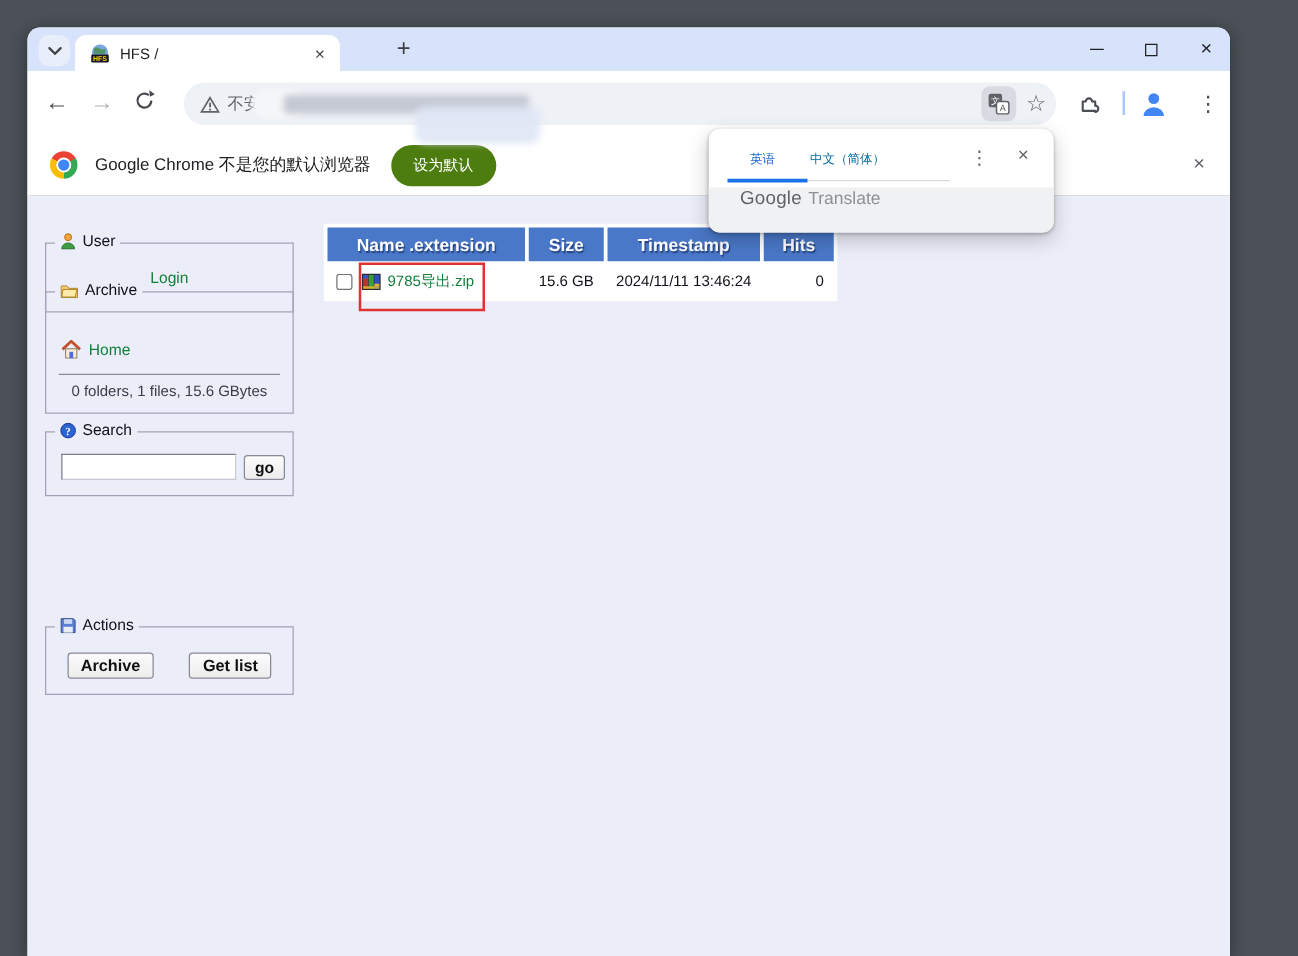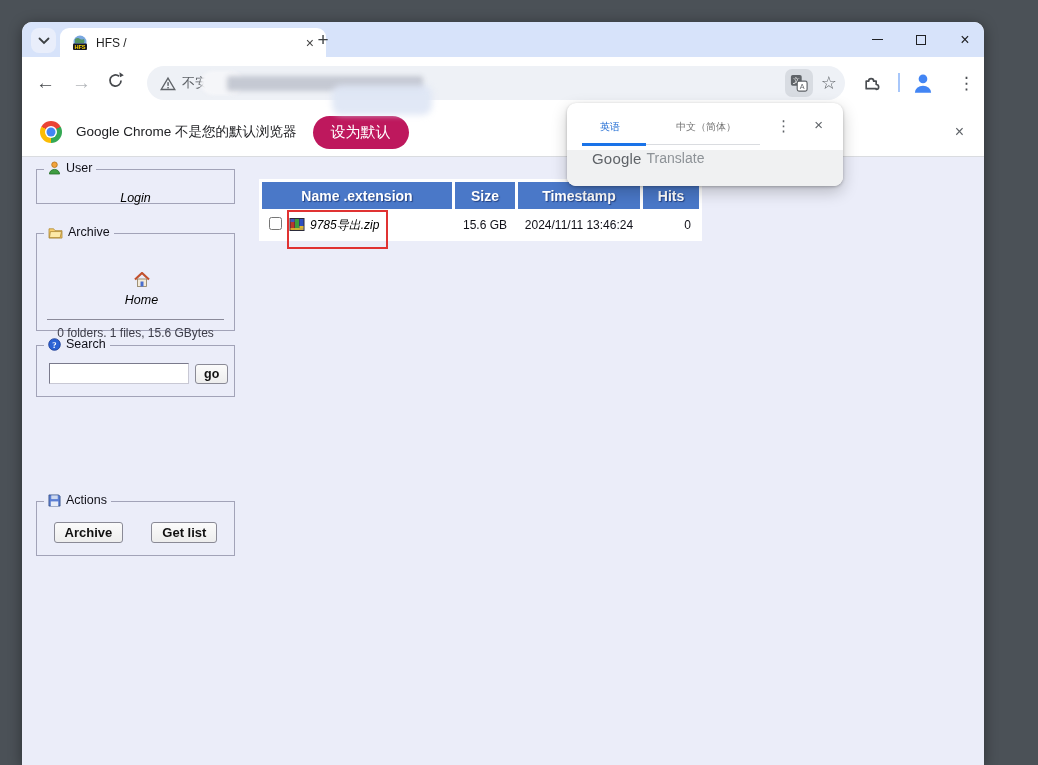--- a/index.html
+++ b/index.html
@@ -6,21 +6,21 @@
   html,body { width:1038px; height:765px; overflow:hidden; font-family:"Liberation Sans", sans-serif; }
   body { background:#4b5157; position:relative; }
 
   .window { position:absolute; left:22px; top:22px; width:962px; height:743px;
             background:#fff; border-radius:10px 10px 0 0; box-shadow:0 2px 14px rgba(0,0,0,.4); }
 
   
   .tabstrip { position:absolute; top:0; left:0; right:0; height:35px; background:#d7e3fa; border-radius:10px 10px 0 0; }
   .tab-search-btn { position:absolute; left:9px; top:6px; width:25px; height:25px; border-radius:8px; background:#e9eefb;
                     display:flex; align-items:center; justify-content:center; cursor:pointer; }
-  .tab { position:absolute; left:38px; top:6px; width:266px; height:29px; background:#fff; border-radius:9px 9px 0 0;
+  .tab { position:absolute; left:38px; top:6px; width:212px; height:29px; background:#fff; border-radius:9px 9px 0 0;
          display:flex; align-items:center; padding:0 8px 0 12px; }
   .tab-title { font-size:12px; color:#1f1f1f; margin-left:8px; flex:1; white-space:nowrap; overflow:hidden; }
   .tab-close { font-size:14px; color:#444; cursor:pointer; padding:0 4px; }
   .newtab { position:absolute; left:288px; top:5px; width:26px; height:26px; display:flex; align-items:center; justify-content:center;
             font-size:19px; color:#3c4043; cursor:pointer; }
   .win-controls { position:absolute; right:10px; top:0; height:35px; display:flex; align-items:center; gap:26px; }
   .wc { width:18px; height:18px; display:flex; align-items:center; justify-content:center; cursor:pointer; color:#202124; }
   .wc-min-line { width:11px; height:0; border-top:1.6px solid #202124; }
   .wc-max-box { width:10px; height:10px; border:1.6px solid #202124; }
   .wc-close { font-size:16px; line-height:1; }
@@ -48,50 +48,50 @@
   
   .notifbar { position:absolute; top:86px; left:0; right:0; height:49px; background:#fff; border-bottom:1px solid #dadce0;
               display:flex; align-items:center; }
   .chrome-logo { width:22px; height:22px; border-radius:50%; margin-left:18px; position:relative;
                  background:conic-gradient(from -60deg, #ea4335 0 120deg, #34a853 120deg 240deg, #fbbc05 240deg 360deg); flex:0 0 auto; }
   .chrome-logo::before { content:""; position:absolute; left:50%; top:50%; width:12px; height:12px; transform:translate(-50%,-50%);
                          background:#fff; border-radius:50%; }
   .chrome-logo::after { content:""; position:absolute; left:50%; top:50%; width:9px; height:9px; transform:translate(-50%,-50%);
                         background:#4285f4; border-radius:50%; }
   .notif-text { font-size:13.5px; color:#202124; margin-left:14px; }
-  .notif-btn { margin-left:16px; background:#be185d; color:#fff; border:none; border-radius:17px; height:33px; padding:0 18px;
-               font-size:15px; font-family:inherit; cursor:pointer; }
+  .notif-btn { margin-left:16px; background:#4d7c0f; color:#fff; border:none; border-radius:17px; height:33px; padding:0 18px;
+               font-size:12px; font-family:inherit; cursor:pointer; }
   .notif-close { position:absolute; right:20px; font-size:16px; color:#5f6368; cursor:pointer; }
 
   
   .popup { position:absolute; left:545px; top:81px; width:276px; height:83px; background:#fff; border-radius:9px;
            box-shadow:0 1px 3px rgba(0,0,0,.25), 0 6px 16px rgba(0,0,0,.22); z-index:100; }
   .popup-tabs { position:relative; height:47px; display:flex; align-items:center; }
   .ptab { font-size:10px; cursor:pointer; }
   .ptab-src { color:#1967d2; margin-left:33px; }
-  .ptab-tgt { color:#737373; margin-left:56px; }
+  .ptab-tgt { color:#0369a1; margin-left:28px; }
   .ptab-line { position:absolute; left:15px; bottom:5px; width:178px; border-bottom:1px solid #dadce0; }
   .ptab-underline { position:absolute; left:15px; bottom:4px; width:64px; border-bottom:3px solid #1a73e8; }
   .popup-menu { position:absolute; right:52px; top:14px; font-size:15px; color:#5f6368; cursor:pointer; }
   .popup-close { position:absolute; right:20px; top:13px; font-size:15px; color:#5f6368; cursor:pointer; }
   .popup-footer { position:absolute; left:0; right:0; bottom:0; height:36px; background:#f0f1f2; border-radius:0 0 9px 9px;
                   display:flex; align-items:flex-start; padding-left:25px; }
   .gt-brand { font-size:15px; color:#5f6368; letter-spacing:.2px; }
   .gt-product { font-size:14px; color:#8d9297; margin-left:5px; }
 
   
   .content { position:absolute; top:135px; left:0; right:0; bottom:0; background:#ebedf9; }
   .panel { position:absolute; left:14px; width:199px; border:1px solid #a2a3b8; }
   .legend { position:absolute; top:-9px; left:7px; background:#ebedf9; padding:0 4px; font-size:12.5px; color:#101018;
             display:flex; align-items:center; gap:5px; white-space:nowrap; }
-  .hfs-link { color:#000000; text-decoration:none; font-size:12.5px; cursor:pointer;font-style:italic; }
-  .p-user { top:12px; height:35px; }
+  .hfs-link { color:#15803d; text-decoration:none; font-size:12.5px; cursor:pointer; }
+  .p-user { top:37px; height:56px; }
   .p-user .login-wrap { text-align:center; padding-top:18px; }
   .p-folder { top:76px; height:98px; }
-  .home-row { display:flex; align-items:center; gap:6px; margin:38px 0 0 12px;flex-direction:column; }
+  .home-row { display:flex; align-items:center; gap:6px; margin:38px 0 0 12px; }
   .folder-divider { border:none; border-top:1px solid #8a8a9a; margin:12px 10px 0 10px; }
   .folder-stats { text-align:center; font-size:12px; color:#3c3c48; margin-top:6px; }
   .p-search { top:188px; height:52px; }
   .search-row { display:flex; align-items:center; gap:6px; padding:17px 0 0 12px; }
   .search-input { width:140px; height:21px; border:1px solid #7a7a8c; border-right-color:#c8c8d4; border-bottom-color:#c8c8d4;
                   background:#fff; font-size:12px; padding:0 3px; }
   .btn { background:linear-gradient(#fbfbfb,#ededed); border:1px solid #8a8a96; border-radius:3px; font-family:inherit;
          font-weight:bold; font-size:13px; color:#111; padding:2px 10px; cursor:pointer; }
   .go-btn { font-size:12.5px; padding:2px 8px; }
   .p-select { top:254px; height:78px; }
@@ -100,25 +100,25 @@
   .p-actions { top:344px; height:55px; }
   .act-btn-row { display:flex; justify-content:center; gap:28px; padding-top:20px; }
   .p-server { top:413px; height:71px; }
   .server-body { padding:17px 0 0 10px; font-size:12.5px; line-height:15px; color:#101018; }
 
   
   .file-table { position:absolute; left:237px; top:22px; border-spacing:3px; border-collapse:separate; background:#fff; }
   .file-table th { background:#4a78c8; color:#fff; font-size:14px; font-weight:bold; height:27px; text-align:center;
                    text-shadow:1px 1px 1px rgba(15,35,90,.65); padding:0 6px; cursor:pointer; }
   .file-table td { background:#fff; height:26px; font-size:12px; color:#101018; }
-  .td-name { width:190px; padding-left:4px; }
+  .td-name { width:158px; padding-left:4px; }
   .td-size { width:60px; text-align:right; padding-right:8px; }
   .td-ts { width:122px; text-align:center; }
   .td-hits { width:56px; text-align:right; padding-right:8px; }
-  .name-cell { display:flex; align-items:flex-start; gap:5px; }
+  .name-cell { display:flex; align-items:center; gap:5px; }
   .row-check { width:13px; height:13px; margin:0 2px 0 3px; }
   .red-box { position:absolute; left:265px; top:53px; width:101px; height:39px; border:2px solid #e03232; z-index:5; }
 
   svg { display:block; }
 </style>
 </head>
 <body>
 
 <div class="window">
 

